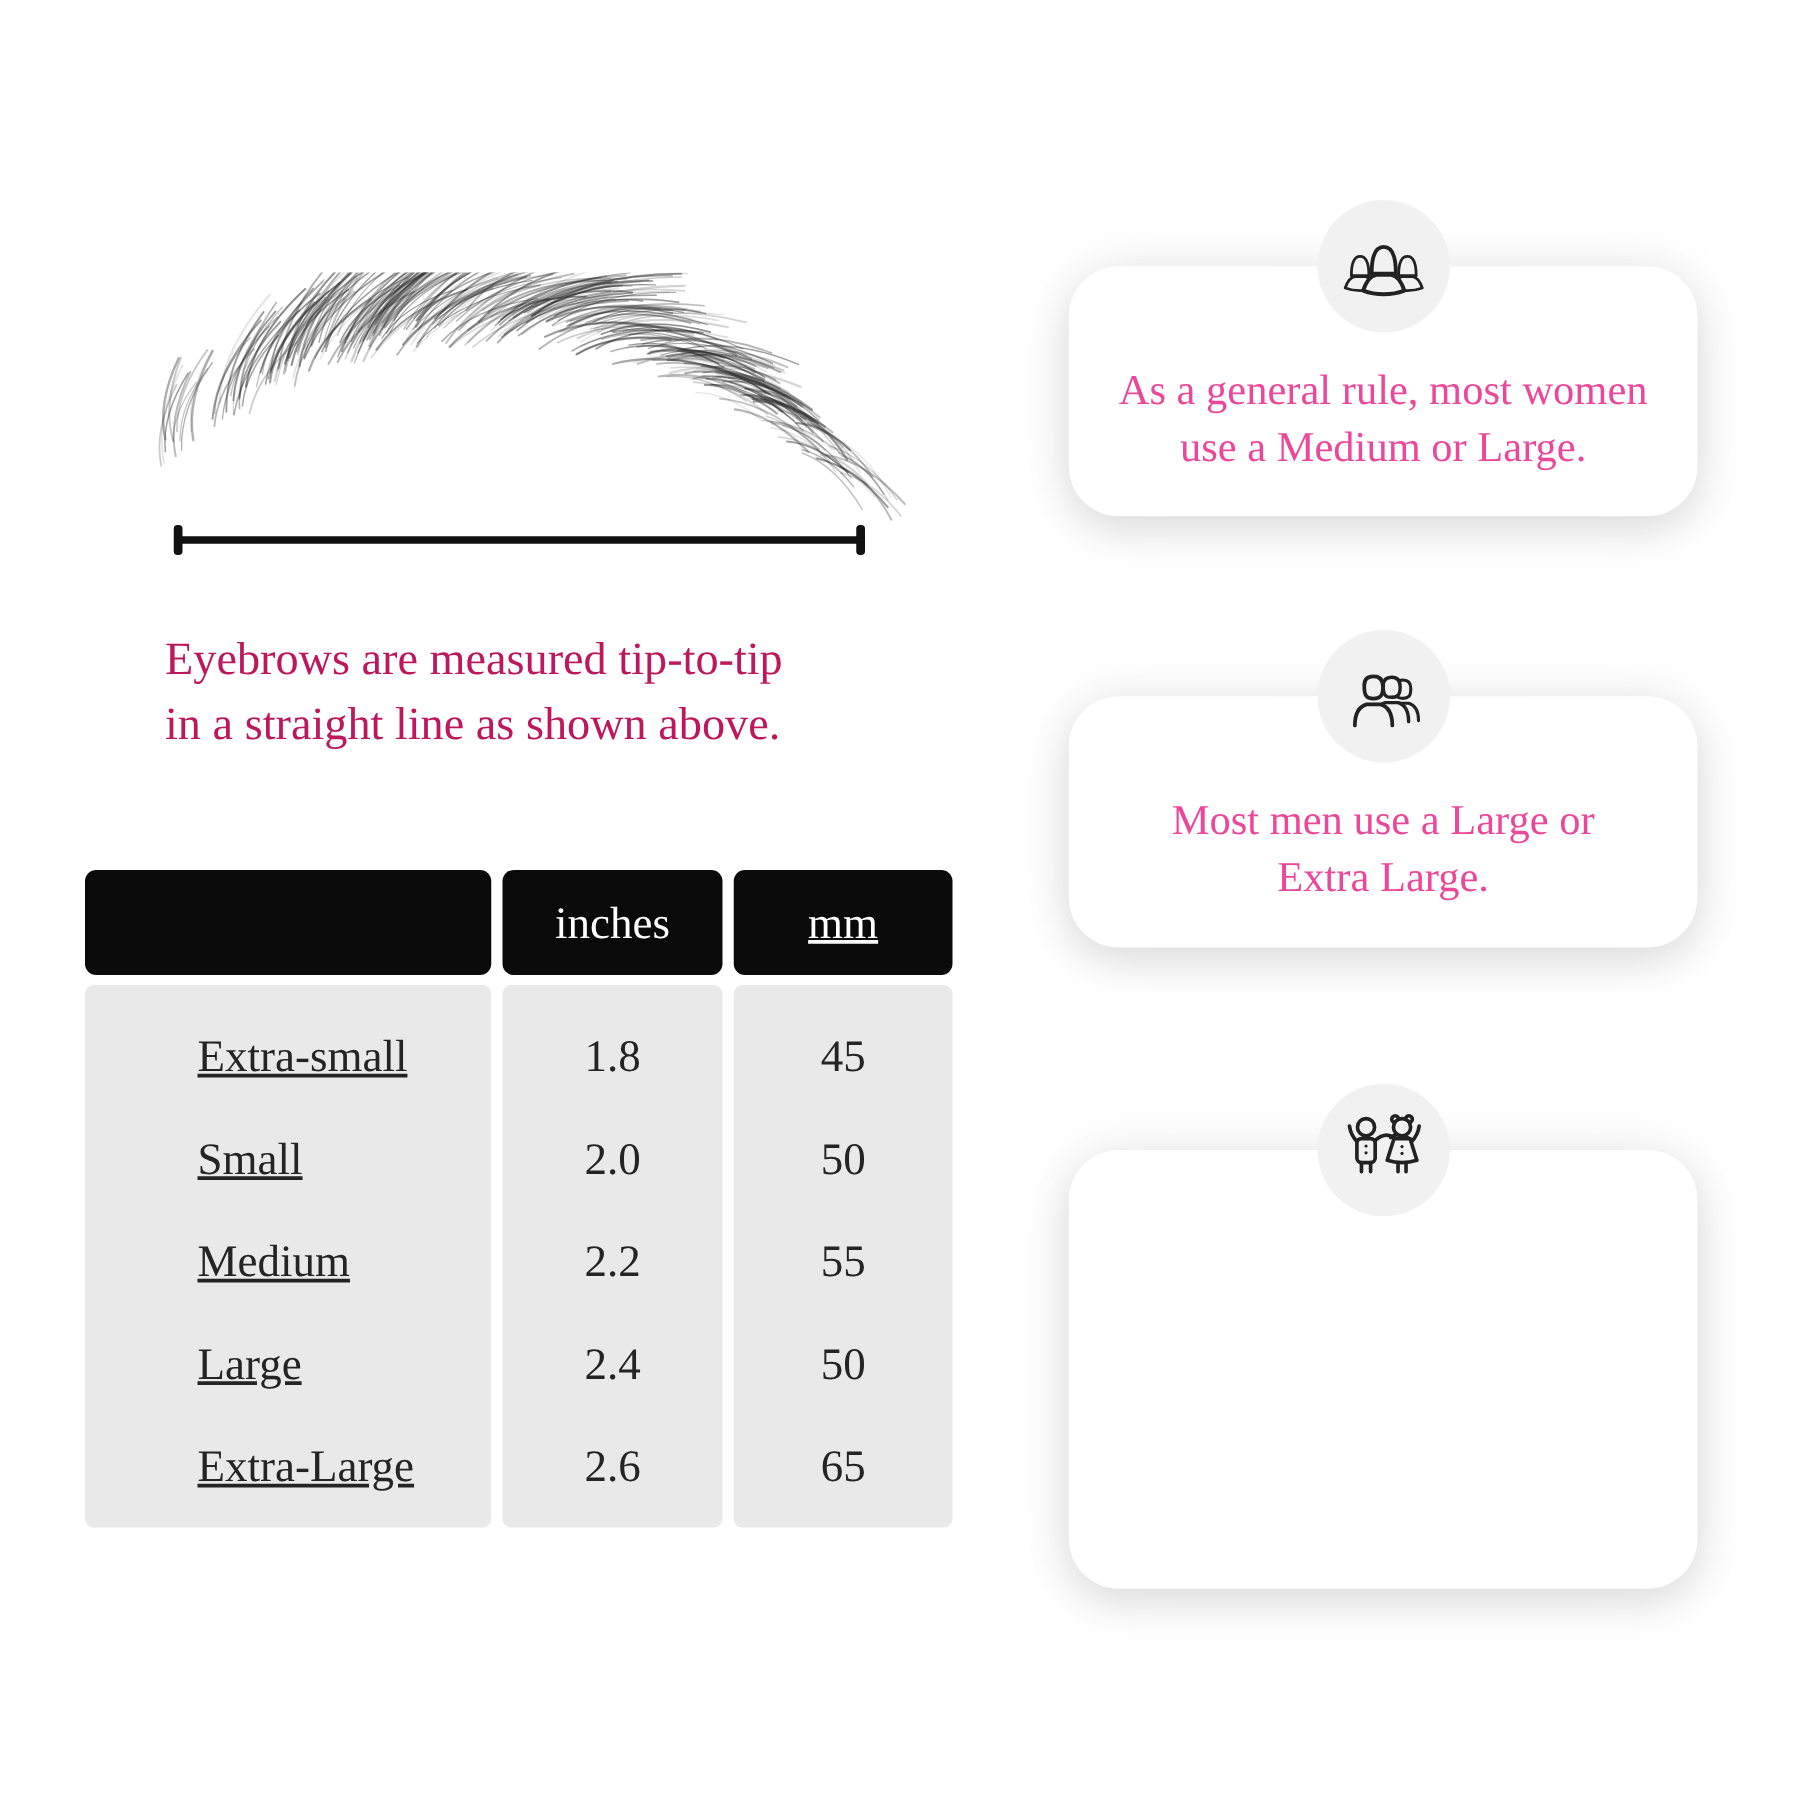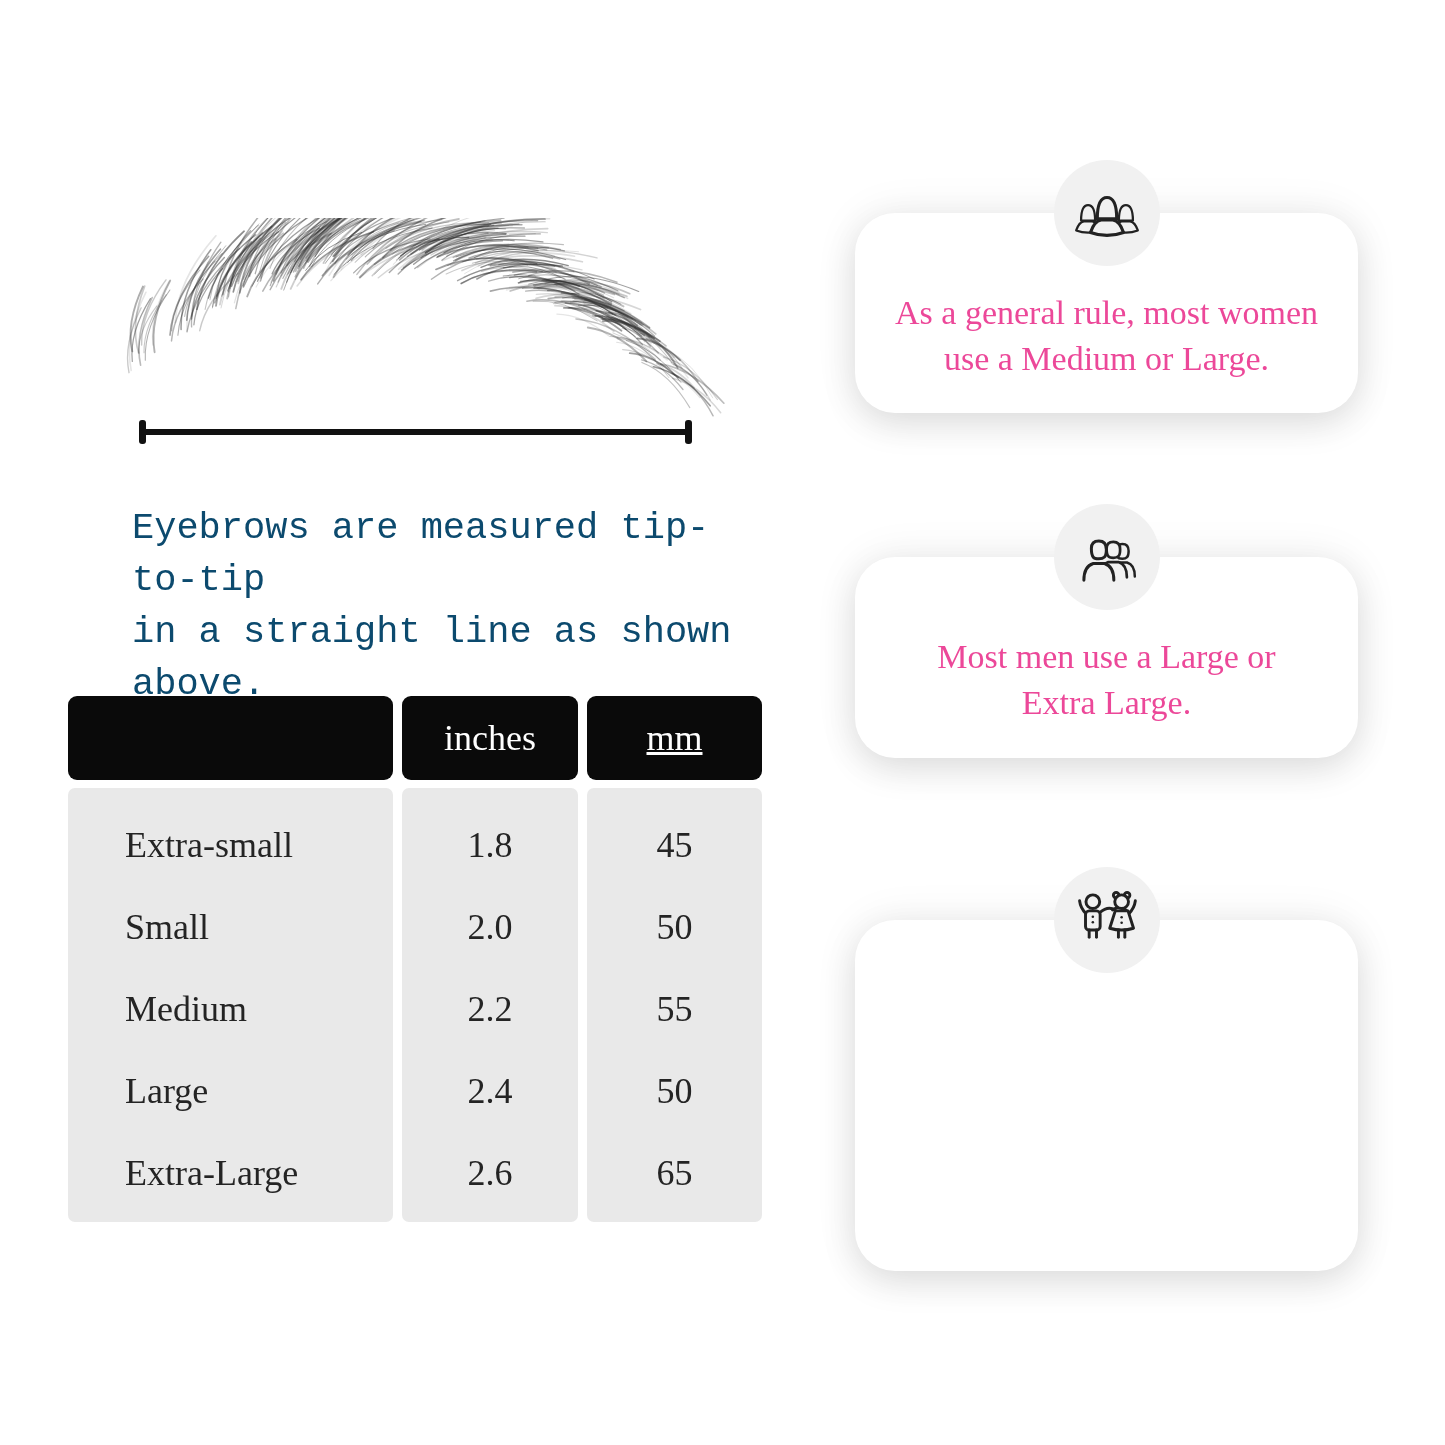--- a/index.html
+++ b/index.html
@@ -6,35 +6,35 @@
   .stage{
     position:relative;width:1445px;height:1445px;background:#ffffff;overflow:hidden;
     font-family:"Liberation Serif","DejaVu Serif",serif;color:#1f1f1f;
   }
   
   #brow-svg{position:absolute;left:90px;top:218px;width:660px;height:200px;}
   .measure-bar{position:absolute;left:141px;top:429px;width:550px;height:6px;background:#111;border-radius:3px;}
   .measure-cap{position:absolute;top:420px;width:7px;height:24px;background:#111;border-radius:3px;}
   .cap-left{left:139px;}
   .cap-right{left:685px;}
-  .caption{position:absolute;left:132px;top:502px;width:600px;font-size:37px;line-height:52px;color:#0c4a6e;font-family:Liberation Mono, monospace;}
+  .caption{position:absolute;left:132px;top:502px;width:600px;font-size:37px;line-height:52px;color:#be185d;}
   
   .size-table{position:absolute;left:68px;top:696px;width:694px;height:526px;}
   .th{position:absolute;top:0;height:84px;background:var(--header-bg,#0a0a0a);border-radius:9px;
       color:var(--header-fg,#fff);font-size:36px;display:flex;align-items:center;justify-content:center;}
   .th1{left:0;width:325px;}
   .th2{left:334px;width:176px;}
   .th3{left:519px;width:175px;text-decoration:underline;}
   .tcol{position:absolute;top:92px;height:434px;background:var(--body-bg,#e9e9e9);border-radius:7px;
       padding-top:16px;box-sizing:border-box;}
   .tc1{left:0;width:325px;}
   .tc2{left:334px;width:176px;}
   .tc3{left:519px;width:175px;}
   .cell{height:82px;display:flex;align-items:center;justify-content:center;font-size:36px;color:#242424;}
-  .tc1 .cell{justify-content:flex-start;padding-left:57px;}
+  .tc1 .cell{justify-content:flex-start;padding-left:90px;text-decoration:underline;}
   
   .card{position:absolute;left:855px;width:503px;background:#ffffff;border-radius:40px;
         box-shadow:0 12px 35px rgba(0,0,0,.10),0 0 45px rgba(0,0,0,.07);}
   .card-1{top:213px;height:200px;}
   .card-2{top:557px;height:201px;}
   .card-3{top:920px;height:351px;}
   .badge{position:absolute;top:-53px;left:50%;transform:translateX(-50%);width:106px;height:106px;
          border-radius:50%;background:var(--circle-bg,#f1f1f1);display:flex;align-items:center;justify-content:center;}
   .card-text{padding-top:77px;text-align:center;font-size:34px;line-height:46px;color:#ec4899;}
   .icon-svg{display:block;}

